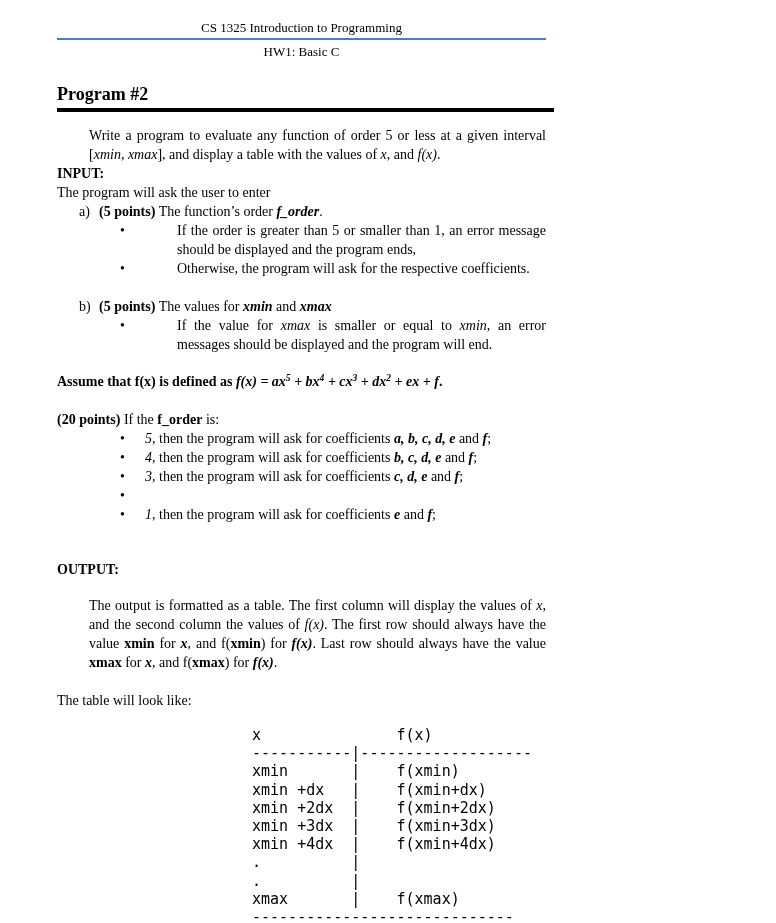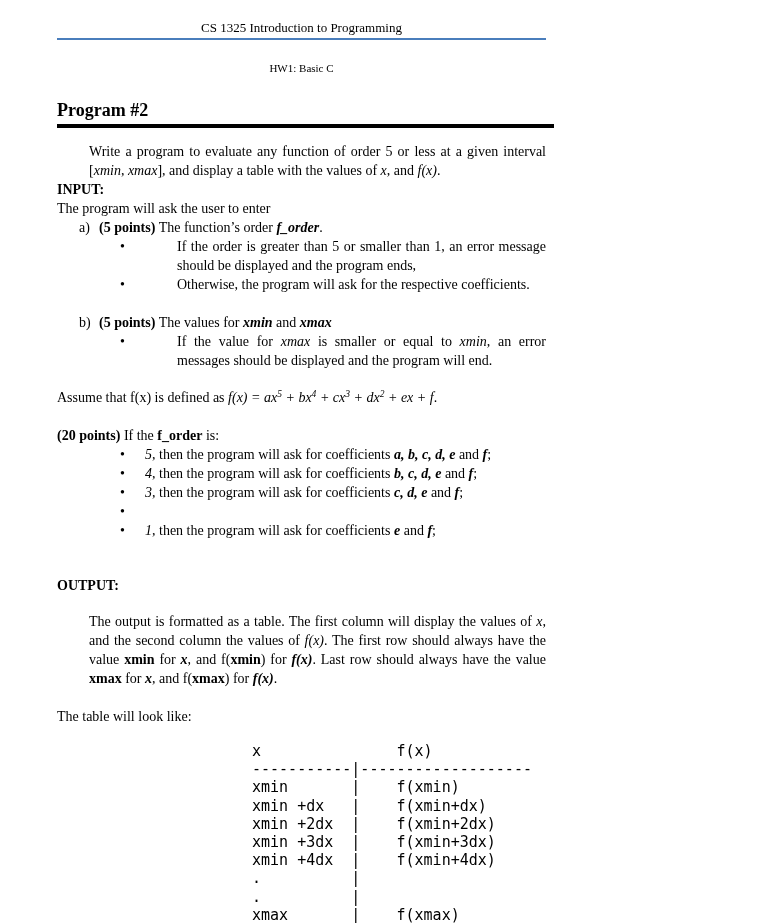--- a/index.html
+++ b/index.html
@@ -9,35 +9,35 @@
     background:#ffffff;
     color:#000;
     font-family:"Liberation Serif", serif;
     overflow:hidden;
   }
   .content { padding:20px 94px 0 57px; }
 
   
   .course { text-align:center; font-size:13px; line-height:16px; }
   .header-rule { height:0; border-top:2px solid #4a7ebc; margin-top:2px; }
-  .hw { text-align:center; font-size:11px; line-height:16px; margin-top:20px; }
+  .hw { text-align:center; font-size:13px; line-height:16px; margin-top:4px; }
 
   
   .section-title { font-size:18px; line-height:22px; font-weight:bold; margin:23px 0 0 0; }
   .title-rule { height:4px; background:#000; margin:3px -8px 0 0; }
 
   
   .para, .line, .li-text { font-size:14px; line-height:19px; }
   .para { margin:0; }
   .just { text-align:justify;margin-left:32px; }
   .intro { margin-top:14px; }
   .heading { font-weight:bold; font-size:14px; line-height:19px; }
   .mt-input { }
   .mt-b { margin-top:19px; }
-  .mt-assume { margin-top:18px; }
+  .mt-assume { margin-top:18px;font-weight:bold; }
   .mt-20 { margin-top:17px; }
   .mt-output { margin-top:36px; }
   .mt-outpara { margin-top:17px; }
   .mt-tableintro { margin-top:19px; }
 
   
   .li-alpha { display:flex; padding-left:22px; }
   .li-alpha .marker { flex:none; width:20px; }
   .li-bullet { display:flex; padding-left:63px; }
   .li-bullet .marker { flex:none; width:25px; }

